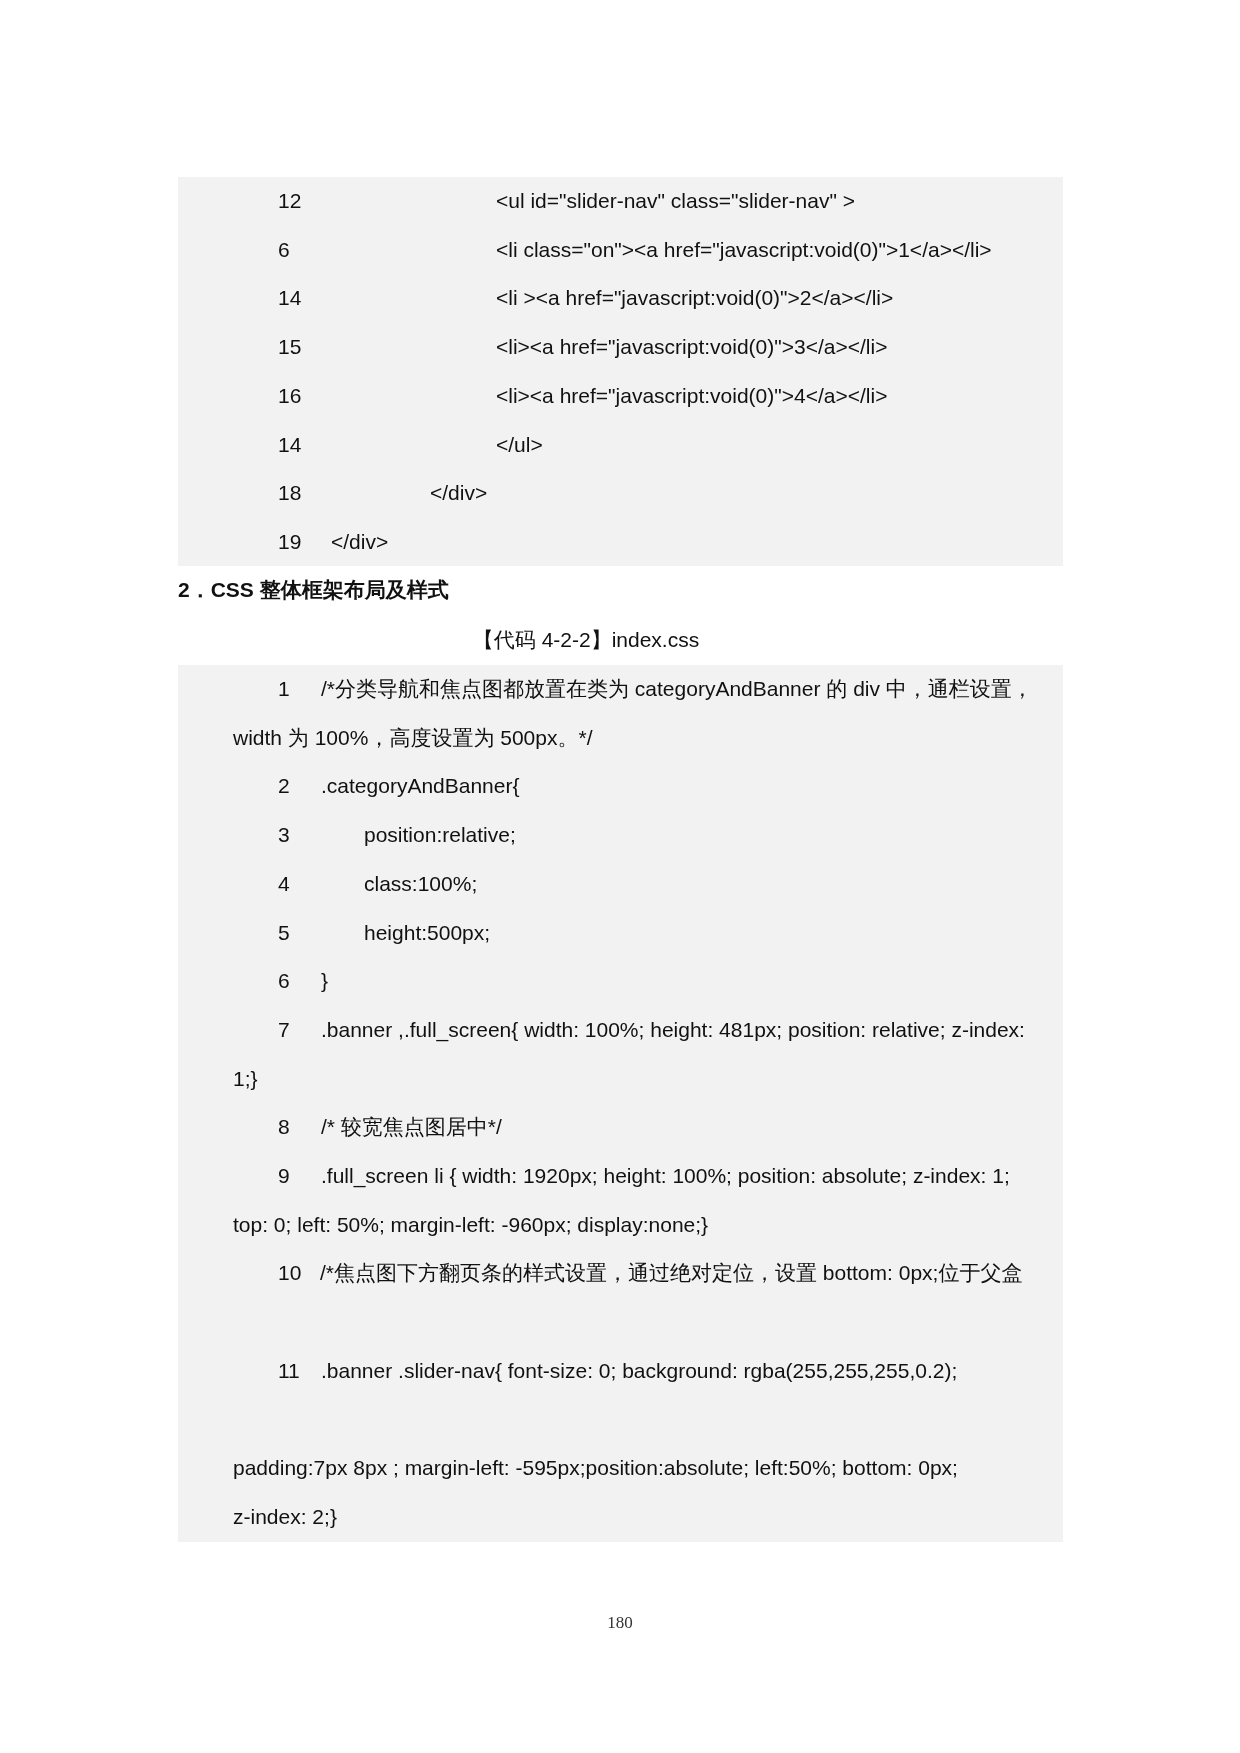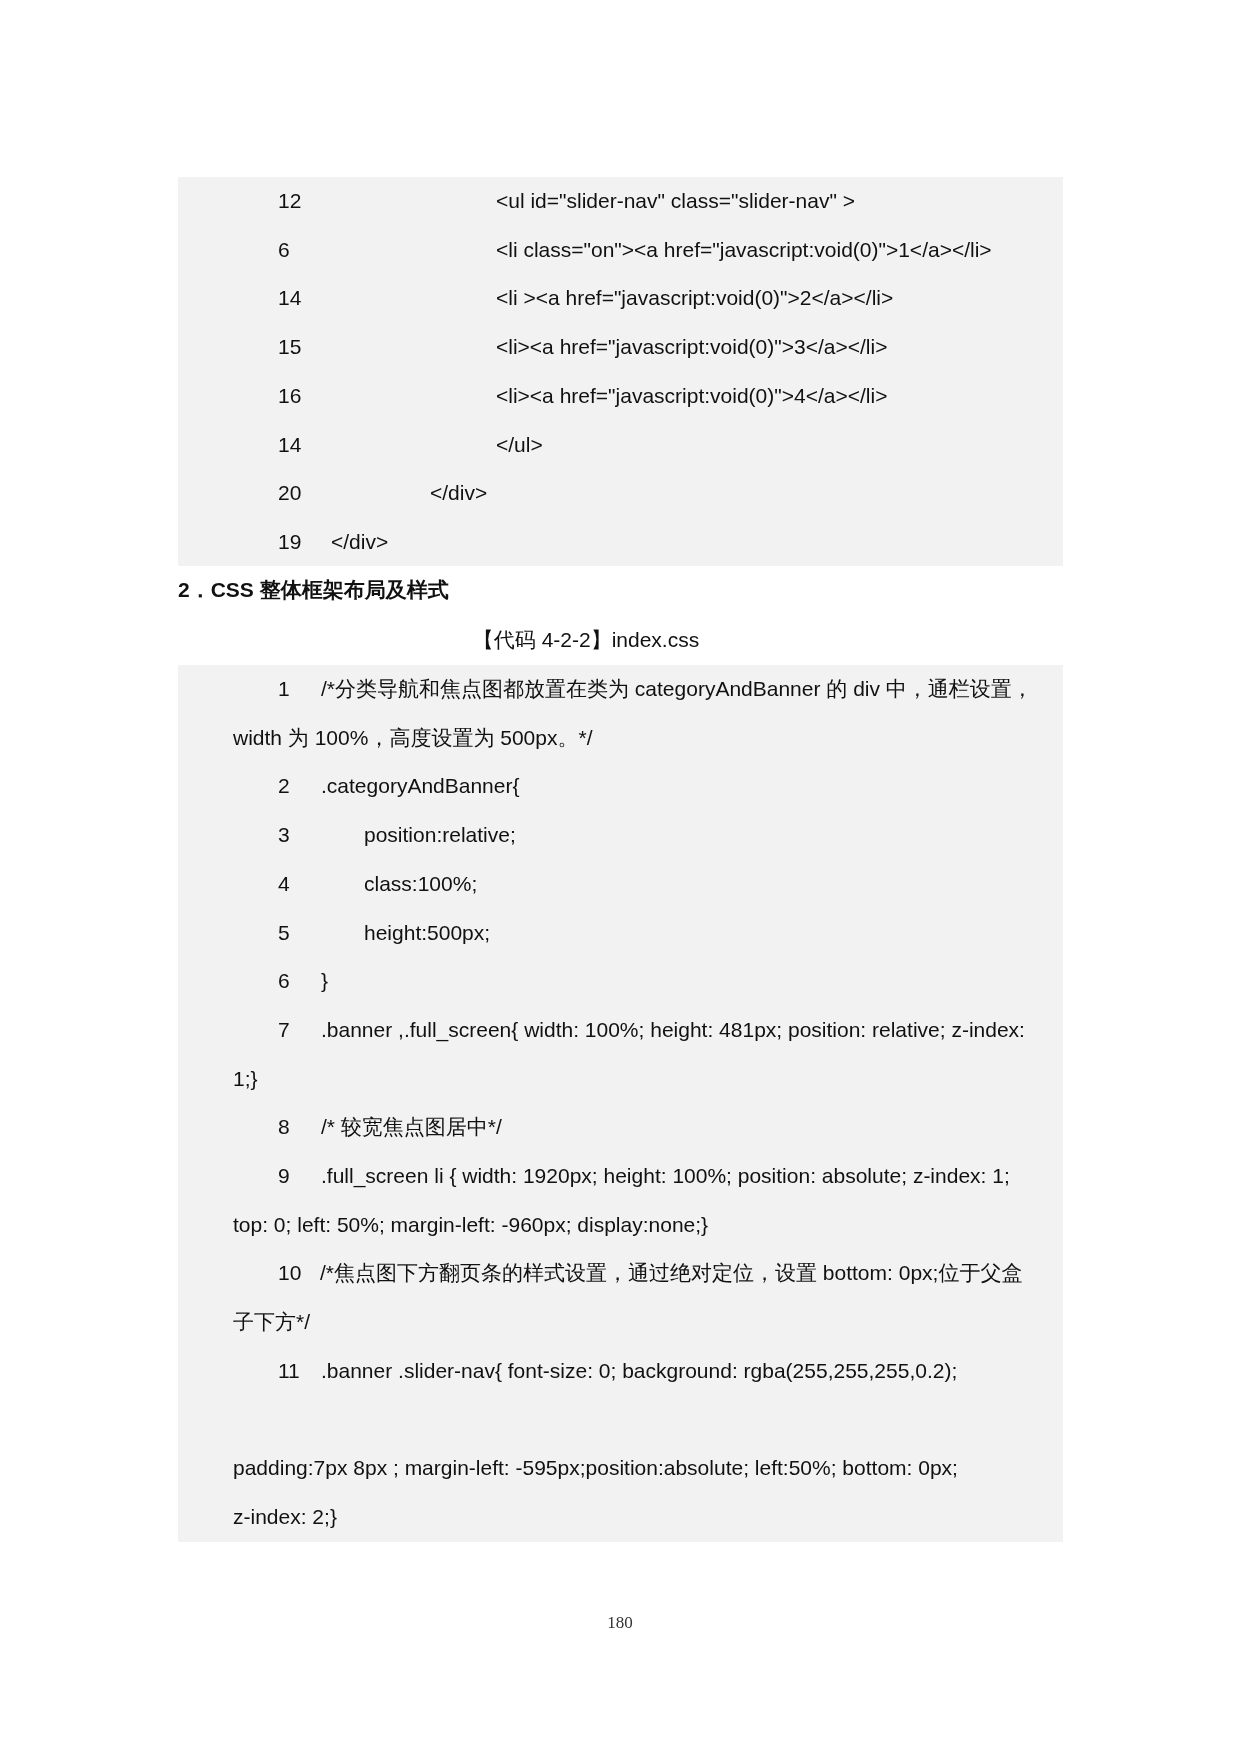--- a/index.html
+++ b/index.html
@@ -37,21 +37,21 @@
     </div>
     <div class="line" style="top: 203.8px;">
       <span class="ln" style="left: 100px;">16</span>
       <span class="code" style="left: 318px;">&lt;li&gt;&lt;a href="javascript:void(0)"&gt;4&lt;/a&gt;&lt;/li&gt;</span>
     </div>
     <div class="line" style="top: 252.5px;">
       <span class="ln" style="left: 100px;">14</span>
       <span class="code" style="left: 318px;">&lt;/ul&gt;</span>
     </div>
     <div class="line" style="top: 301.2px;">
-      <span class="ln" style="left: 100px;">20</span>
+      <span class="ln" style="left: 100px;">18</span>
       <span class="code" style="left: 252px;">&lt;/div&gt;</span>
     </div>
     <div class="line" style="top: 349.9px;">
       <span class="ln" style="left: 100px;">19</span>
       <span class="code" style="left: 153px;">&lt;/div&gt;</span>
     </div>
   </div>
 
 <div class="heading">2．CSS 整体框架布局及样式</div>
 
@@ -100,23 +100,20 @@
       <span class="ln" style="left: 100px;">9</span>
       <span class="code" style="left: 143px;">.full_screen li { width: 1920px; height: 100%; position: absolute; z-index: 1;</span>
     </div>
     <div class="line" style="top: 544.7px;">
       <span class="code" style="left: 55px;">top: 0; left: 50%; margin-left: -960px; display:none;}</span>
     </div>
     <div class="line" style="top: 593.4px;">
       <span class="ln" style="left: 100px;">10</span>
       <span class="code" style="left: 142px;">/*焦点图下方翻页条的样式设置，通过绝对定位，设置 bottom: 0px;位于父盒</span>
     </div>
-    <div class="line" style="top: 642.1px;">
-      <span class="code" style="left: 55px;">子下方*/</span>
-    </div>
     <div class="line" style="top: 690.8px;">
       <span class="ln" style="left: 100px;">11</span>
       <span class="code" style="left: 143px;">.banner .slider-nav{ font-size: 0;    background: rgba(255,255,255,0.2);</span>
     </div>
     <div class="line" style="top: 788.2px;">
       <span class="code" style="left: 55px;">padding:7px 8px ; margin-left: -595px;position:absolute; left:50%;    bottom: 0px;</span>
     </div>
     <div class="line" style="top: 836.9px;">
       <span class="code" style="left: 55px;">z-index: 2;}</span>
     </div>

